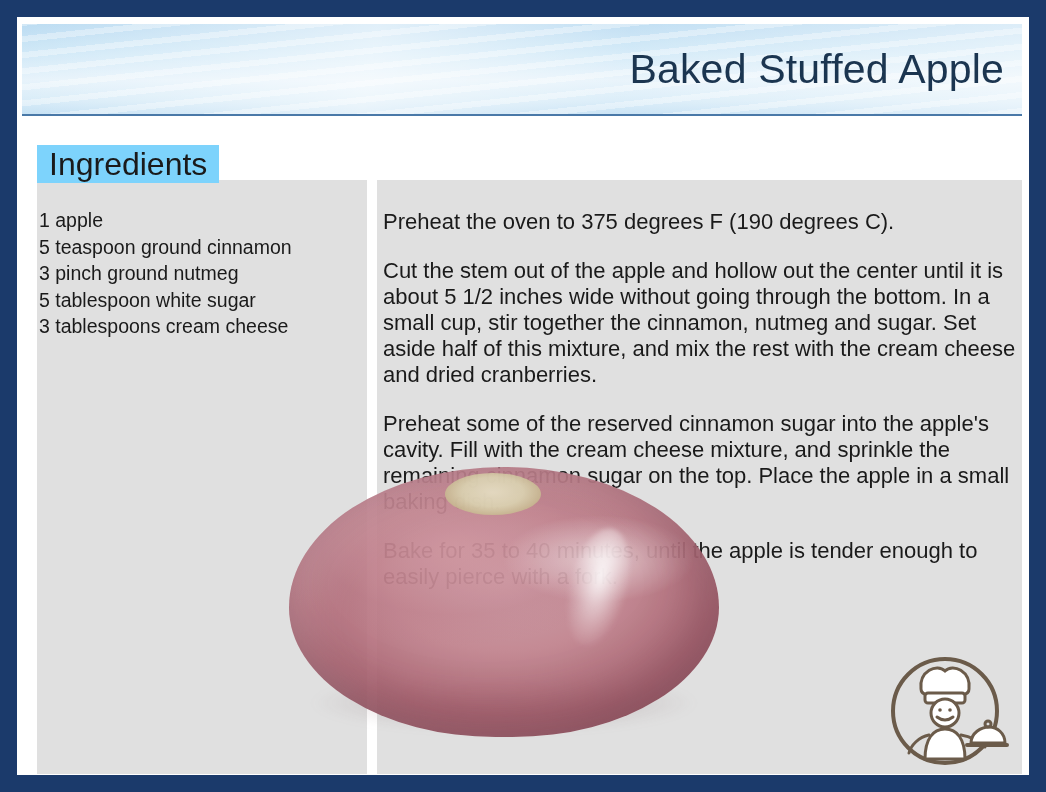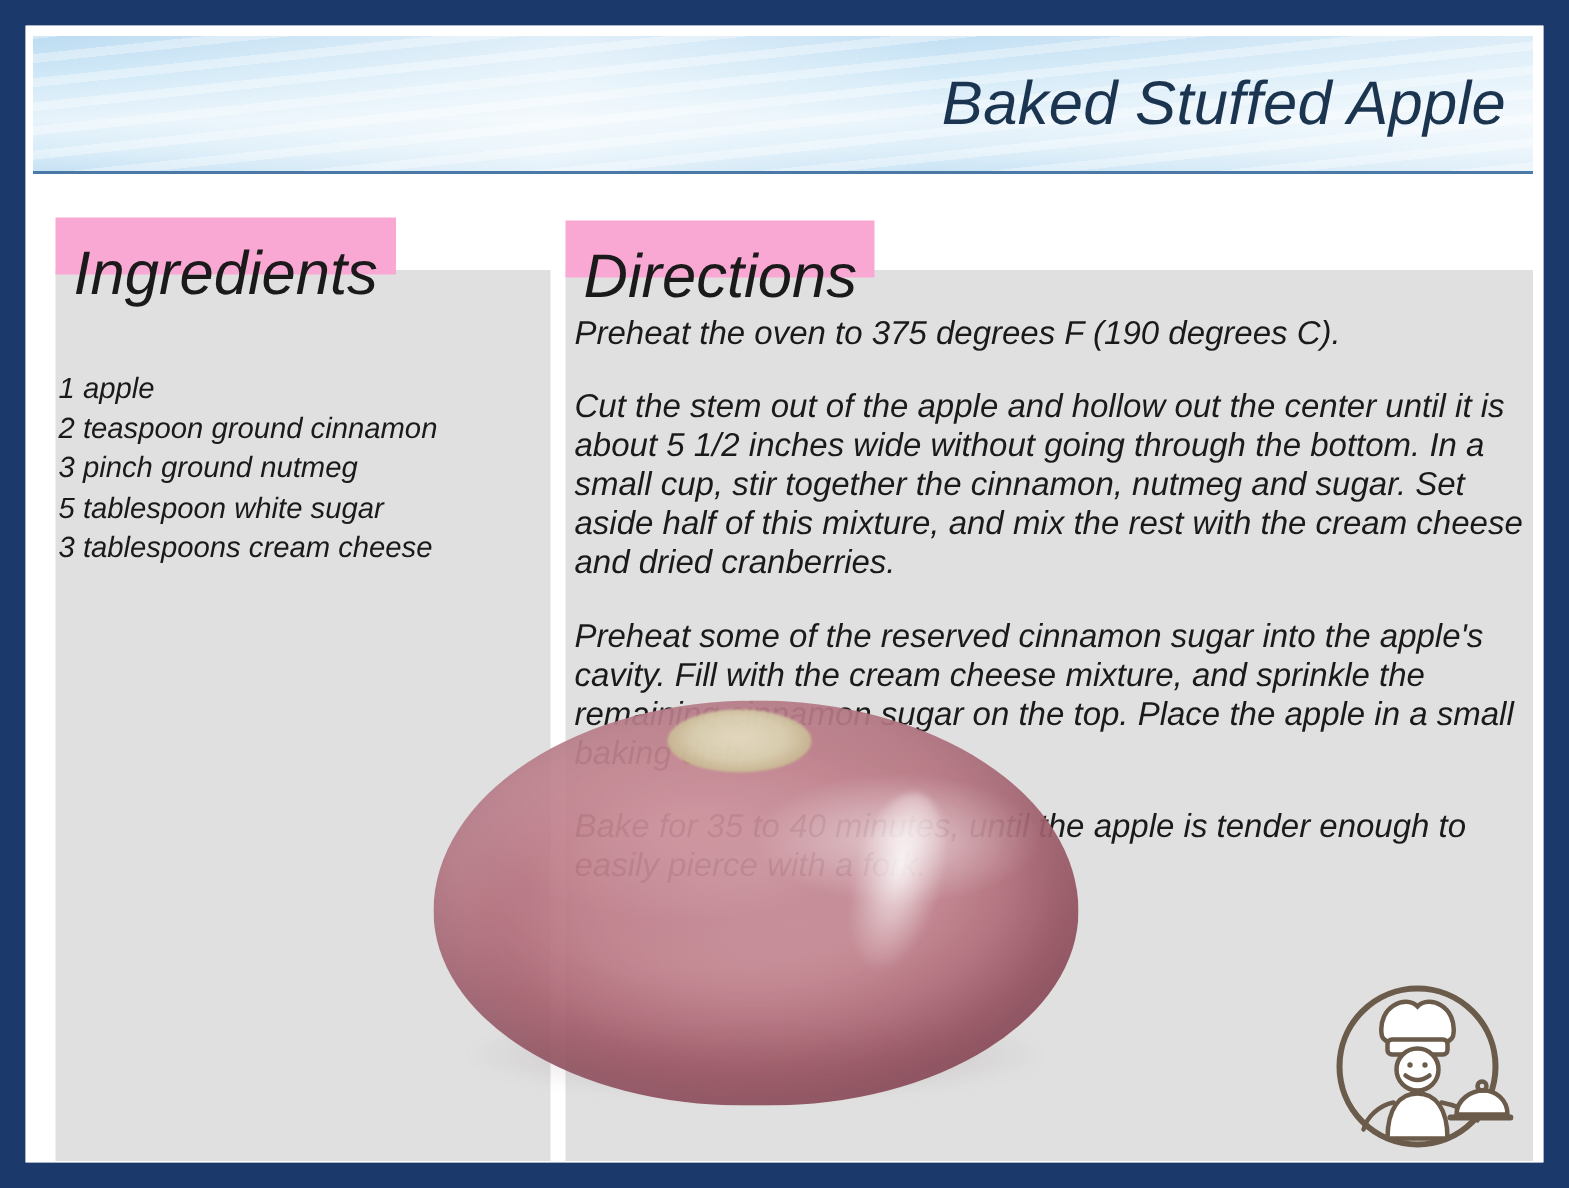--- a/index.html
+++ b/index.html
@@ -22,21 +22,20 @@
     border: 17px solid #1b3a6b;
     overflow: hidden;
   }
   .slide-inner {
     position: absolute;
     left: 0; top: 0;
     width: 1012px;
     height: 758px;
     background: #ffffff;
     overflow: hidden;
-    font-style: italic;
   }
 
   
   .title-banner {
     position: absolute;
     left: 5px;
     top: 7px;
     width: 1000px;
     height: 92px;
     background:
@@ -70,24 +69,24 @@
     position: absolute;
     left: 360px;
     top: 163px;
     width: 645px;
     height: 594px;
     background: #e0e0e0;
   }
 
   .tab {
     position: absolute;
-    background: #f9a8d4;
-    font-size: 41px;
+    background: #7dd3fc;
+    font-size: 32px;
     color: #1a1a1a;
-    padding: 14px 12px 5px 12px;
+    padding: 1px 12px 5px 12px;
     box-sizing: border-box;
     white-space: nowrap;
   }
   .tab-ingredients {
     left: 20px;
     top: 128px;
     height: 38px;
   }
   .tab-directions {
     left: 360px;
@@ -96,21 +95,20 @@
   }
 
   .ingredients-list {
     position: absolute;
     left: 22px;
     top: 190px;
     width: 320px;
     font-size: 19.5px;
     line-height: 26.5px;
     color: #1a1a1a;
-    margin-top: 39px;
   }
   .ingredients-list div {
     white-space: nowrap;
   }
 
   .directions-body {
     position: absolute;
     left: 366px;
     top: 192px;
     width: 645px;
@@ -197,28 +195,27 @@
   <div class="slide-inner">
 
     <div class="title-banner">
       <div class="title-text">Baked Stuffed Apple</div>
     </div>
 
     <div class="panel-ingredients"></div>
     <div class="tab tab-ingredients">Ingredients</div>
     <div class="ingredients-list">
       <div>1 apple</div>
-      <div>2 teaspoon ground cinnamon</div>
+      <div>5 teaspoon ground cinnamon</div>
       <div>3 pinch ground nutmeg</div>
       <div>5 tablespoon white sugar</div>
       <div>3 tablespoons cream cheese</div>
     </div>
 
     <div class="panel-directions"></div>
-    <div class="tab tab-directions">Directions</div>
     <div class="directions-body">
       <p>Preheat the oven to 375 degrees F (190 degrees C).</p>
       <p>Cut the stem out of the apple and hollow out the center until it is about 5 1/2 inches wide without going through the bottom. In a small cup, stir together the cinnamon, nutmeg and sugar. Set aside half of this mixture, and mix the rest with the cream cheese and dried cranberries.</p>
       <p>Preheat some of the reserved cinnamon sugar into the apple's cavity. Fill with the cream cheese mixture, and sprinkle the remaining cinnamon sugar on the top. Place the apple in a small baking dish.</p>
       <p>Bake for 35 to 40 minutes, until the apple is tender enough to easily pierce with a fork.</p>
     </div>
 
     <div class="apple-wrap">
       <div class="apple-shadow"></div>
       <div class="apple-body"></div>

